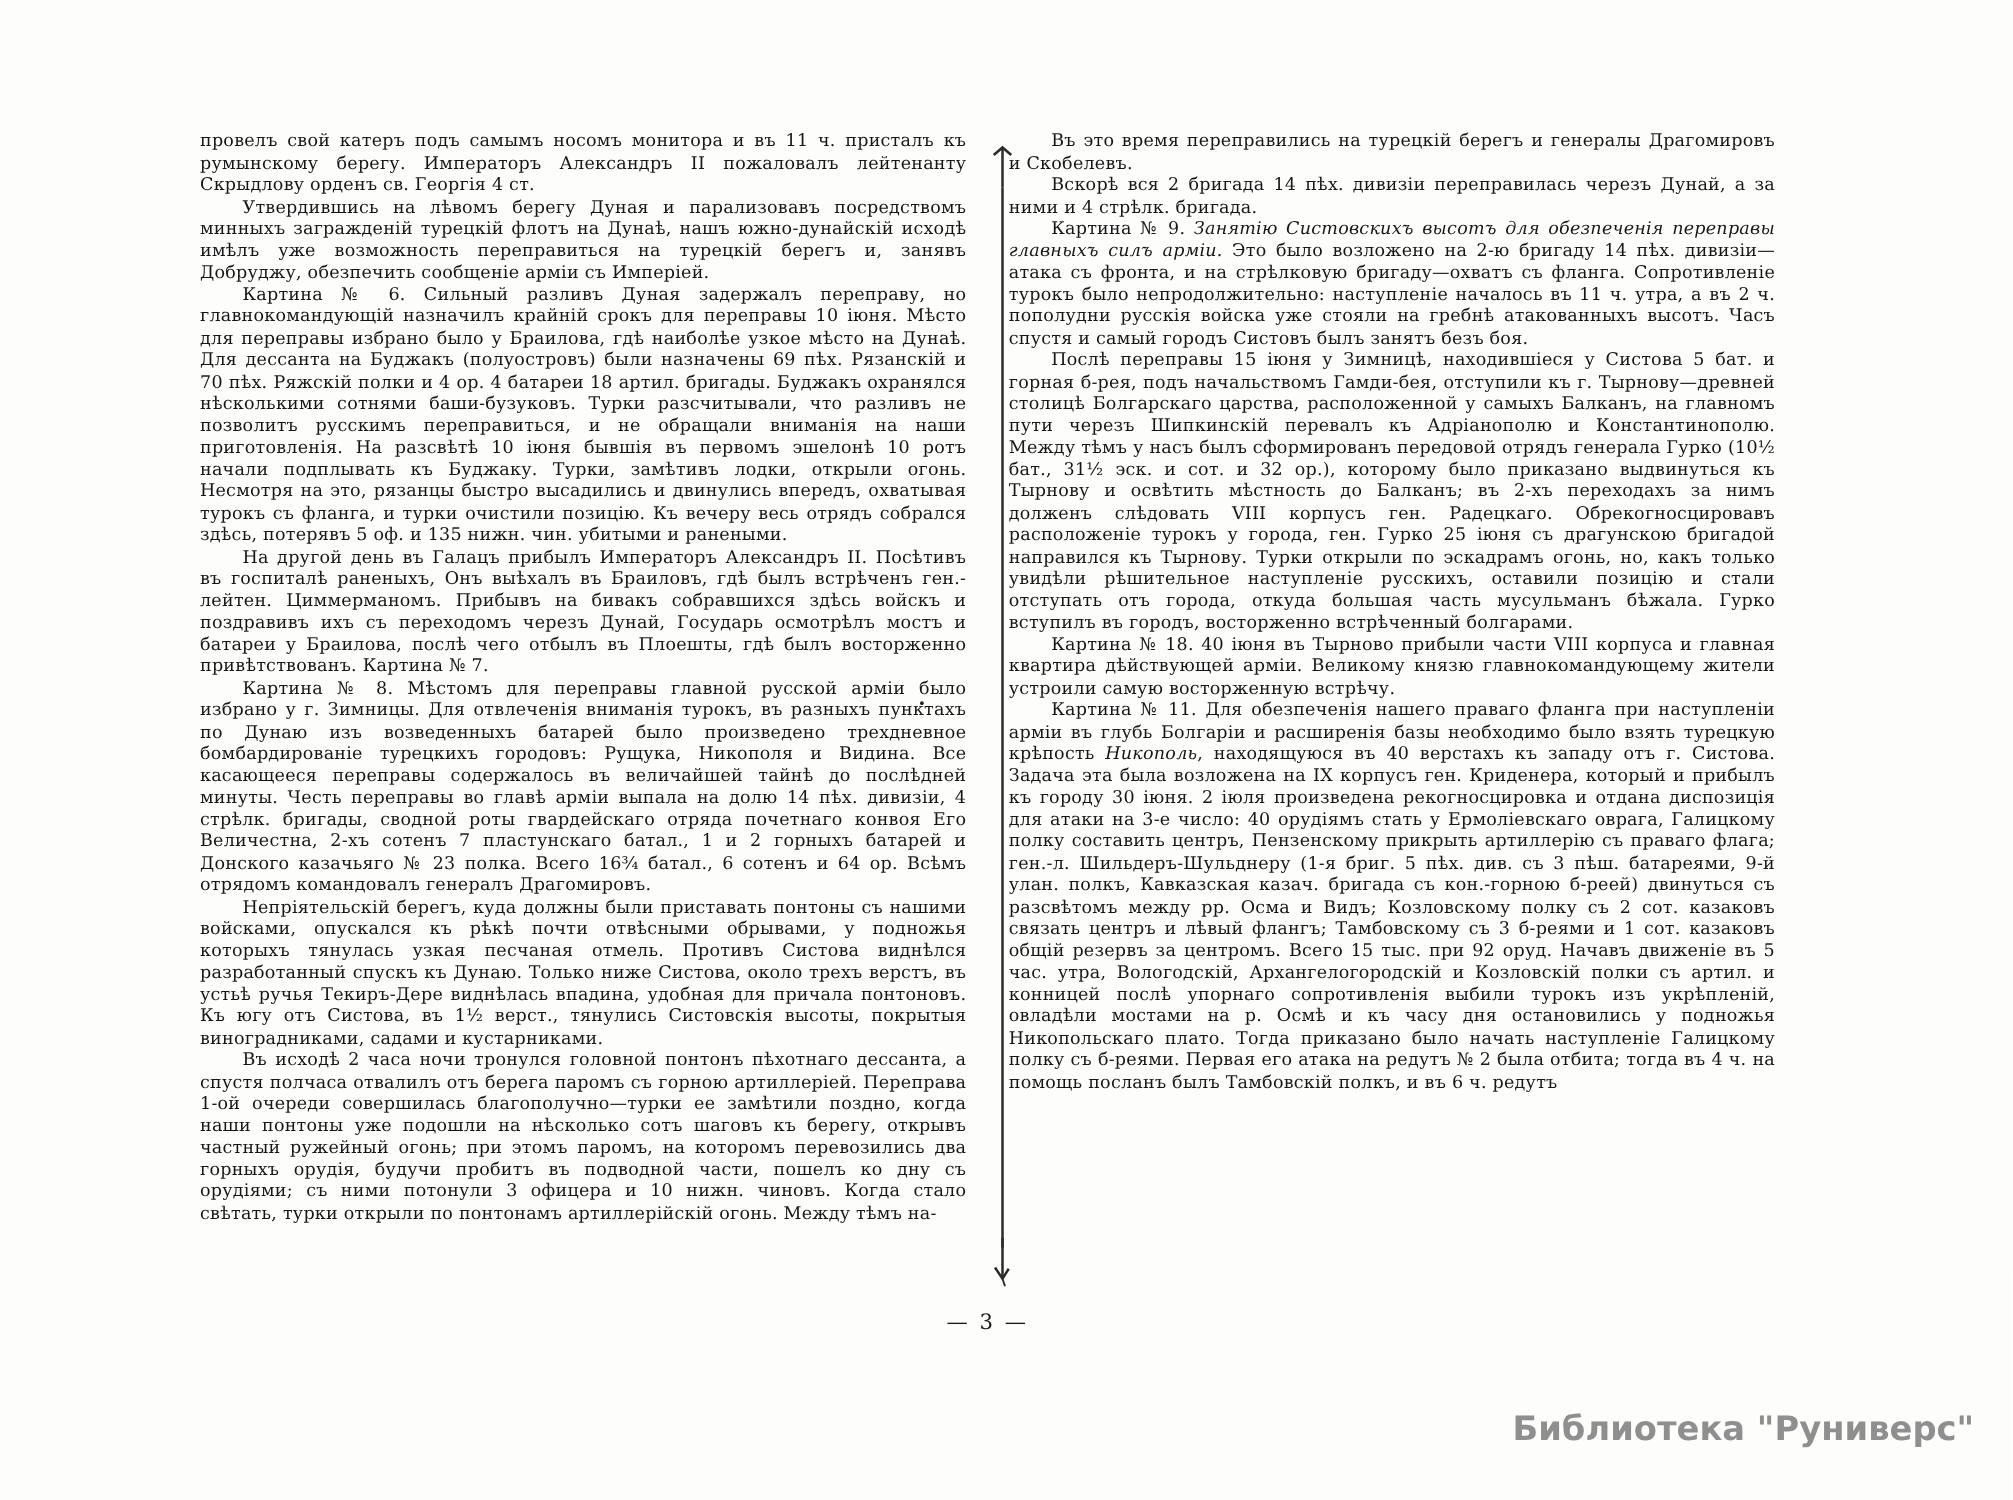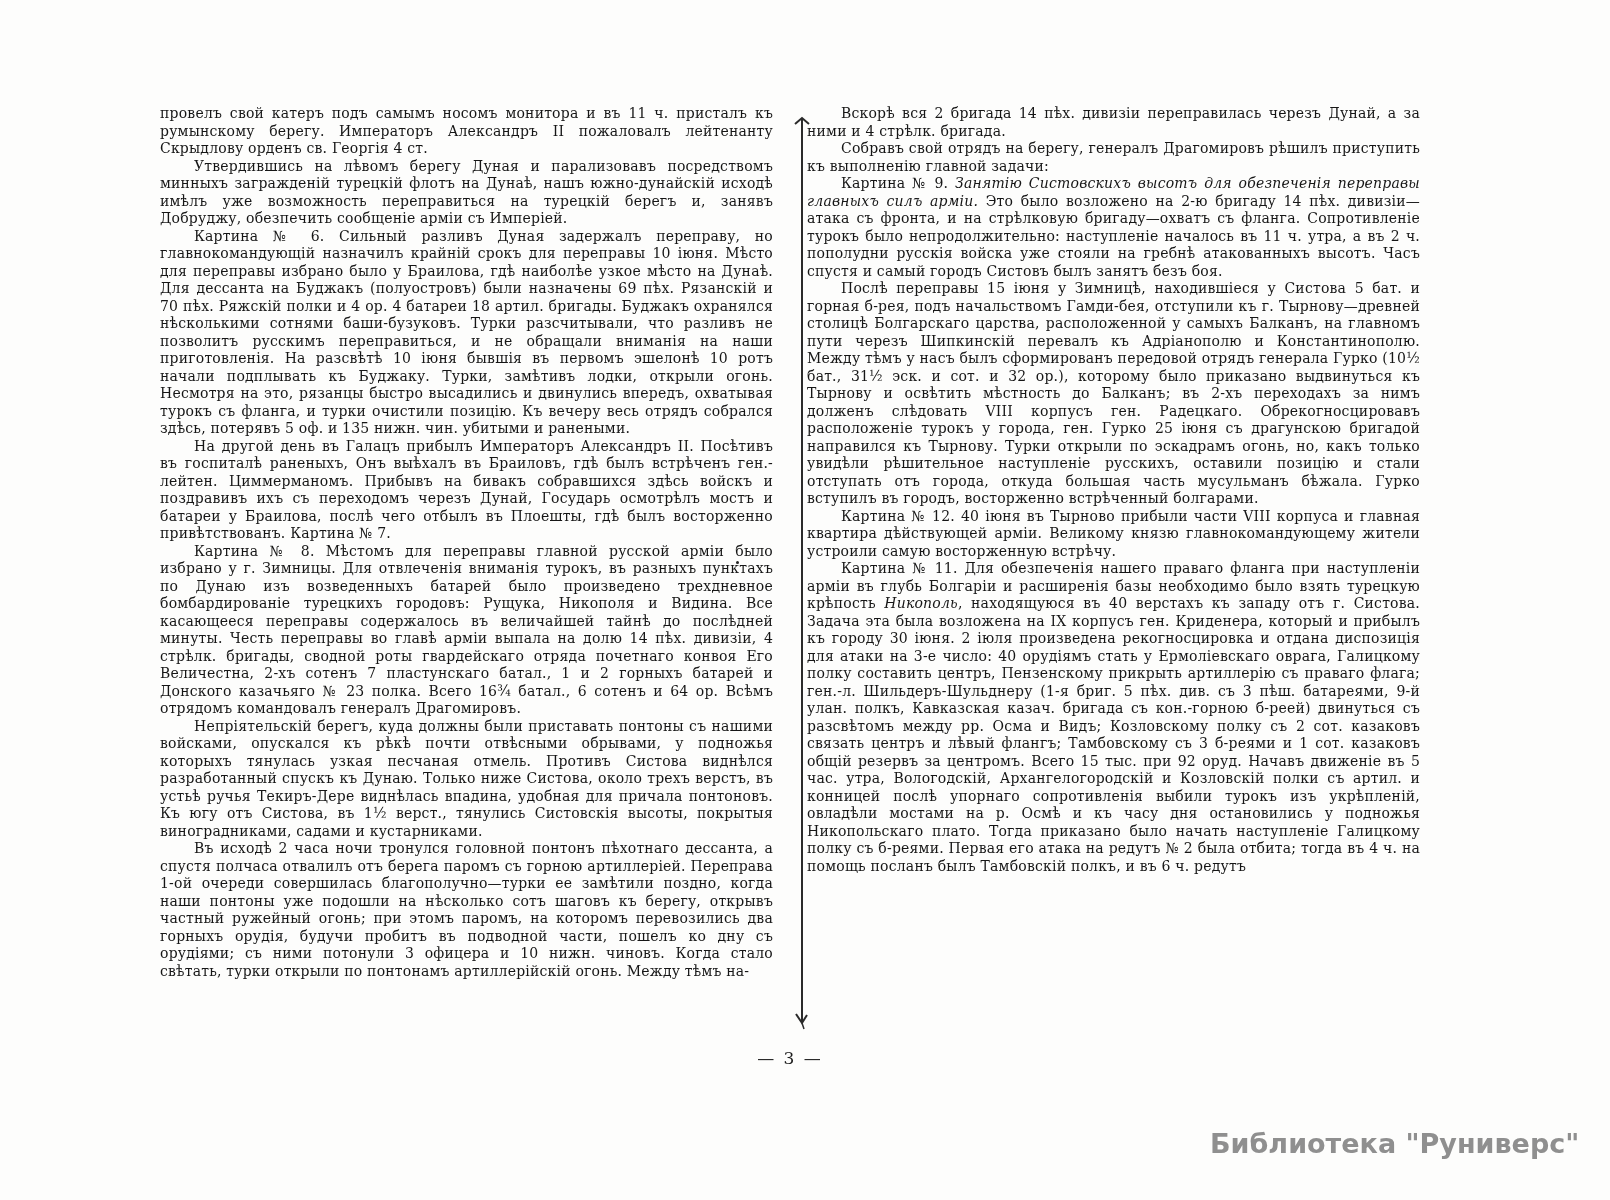--- a/index.html
+++ b/index.html
@@ -87,25 +87,25 @@
   <div class="col" id="col-left">
       <p class="para"><span>провелъ свой катеръ подъ самымъ носомъ монитора и въ 11 ч. присталъ къ румынскому берегу. Императоръ Александръ II пожаловалъ лейтенанту Скрыдлову орденъ св. Георгія 4 ст.</span></p>
       <p class="para indent"><span>Утвердившись на лѣвомъ берегу Дуная и парализовавъ посредствомъ минныхъ загражденій турецкій флотъ на Дунаѣ, нашъ южно-дунайскій исходѣ имѣлъ уже возможность переправиться на турецкій берегъ и, занявъ Добруджу, обезпечить сообщеніе арміи съ Имперіей.</span></p>
       <p class="para indent"><span class="seg-bold">Картина № 6. </span><span>Сильный разливъ Дуная задержалъ переправу, но главнокомандующій назначилъ крайній срокъ для переправы 10 іюня. Мѣсто для переправы избрано было у Браилова, гдѣ наиболѣе узкое мѣсто на Дунаѣ. Для дессанта на Буджакъ (полуостровъ) были назначены 69 пѣх. Рязанскій и 70 пѣх. Ряжскій полки и 4 ор. 4 батареи 18 артил. бригады. Буджакъ охранялся нѣсколькими сотнями баши-бузуковъ. Турки разсчитывали, что разливъ не позволитъ русскимъ переправиться, и не обращали вниманія на наши приготовленія. На разсвѣтѣ 10 іюня бывшія въ первомъ эшелонѣ 10 ротъ начали подплывать къ Буджаку. Турки, замѣтивъ лодки, открыли огонь. Несмотря на это, рязанцы быстро высадились и двинулись впередъ, охватывая турокъ съ фланга, и турки очистили позицію. Къ вечеру весь отрядъ собрался здѣсь, потерявъ 5 оф. и 135 нижн. чин. убитыми и ранеными.</span></p>
       <p class="para indent"><span>На другой день въ Галацъ прибылъ Императоръ Александръ II. Посѣтивъ въ госпиталѣ раненыхъ, Онъ выѣхалъ въ Браиловъ, гдѣ былъ встрѣченъ ген.-лейтен. Циммерманомъ. Прибывъ на бивакъ собравшихся здѣсь войскъ и поздравивъ ихъ съ переходомъ черезъ Дунай, Государь осмотрѣлъ мостъ и батареи у Браилова, послѣ чего отбылъ въ Плоешты, гдѣ былъ восторженно привѣтствованъ. </span><span class="seg-bold">Картина № 7.</span></p>
       <p class="para indent"><span class="seg-bold">Картина № 8. </span><span>Мѣстомъ для переправы главной русской арміи было избрано у г. Зимницы. Для отвлеченія вниманія турокъ, въ разныхъ пунктахъ по Дунаю изъ возведенныхъ батарей было произведено трехдневное бомбардированіе турецкихъ городовъ: Рущука, Никополя и Видина. Все касающееся переправы содержалось въ величайшей тайнѣ до послѣдней минуты. Честь переправы во главѣ арміи выпала на долю 14 пѣх. дивизіи, 4 стрѣлк. бригады, сводной роты гвардейскаго отряда почетнаго конвоя Его Величестна, 2-хъ сотенъ 7 пластунскаго батал., 1 и 2 горныхъ батарей и Донского казачьяго № 23 полка. Всего 16¾ батал., 6 сотенъ и 64 ор. Всѣмъ отрядомъ командовалъ генералъ Драгомировъ.</span></p>
       <p class="para indent"><span>Непріятельскій берегъ, куда должны были приставать понтоны съ нашими войсками, опускался къ рѣкѣ почти отвѣсными обрывами, у подножья которыхъ тянулась узкая песчаная отмель. Противъ Систова виднѣлся разработанный спускъ къ Дунаю. Только ниже Систова, около трехъ верстъ, въ устьѣ ручья Текиръ-Дере виднѣлась впадина, удобная для причала понтоновъ. Къ югу отъ Систова, въ 1½ верст., тянулись Систовскія высоты, покрытыя виноградниками, садами и кустарниками.</span></p>
       <p class="para indent"><span>Въ исходѣ 2 часа ночи тронулся головной понтонъ пѣхотнаго дессанта, а спустя полчаса отвалилъ отъ берега паромъ съ горною артиллеріей. Переправа 1-ой очереди совершилась благополучно—турки ее замѣтили поздно, когда наши понтоны уже подошли на нѣсколько сотъ шаговъ къ берегу, открывъ частный ружейный огонь; при этомъ паромъ, на которомъ перевозились два горныхъ орудія, будучи пробитъ въ подводной части, пошелъ ко дну съ орудіями; съ ними потонули 3 офицера и 10 нижн. чиновъ. Когда стало свѣтать, турки открыли по понтонамъ артиллерійскій огонь. Между тѣмъ на-</span></p>
     </div>
   <div class="col" id="col-right">
+      <p class="para indent"><span>Въ это время переправились на турецкій берегъ и генералы Драгомировъ и Скобелевъ.</span></p>
       <p class="para indent"><span>Вскорѣ вся 2 бригада 14 пѣх. дивизіи переправилась черезъ Дунай, а за ними и 4 стрѣлк. бригада.</span></p>
-      <p class="para indent"><span>Собравъ свой отрядъ на берегу, генералъ Драгомировъ рѣшилъ приступить къ выполненію главной задачи:</span></p>
       <p class="para indent"><span class="seg-bold">Картина № 9. </span><span class="seg-italic">Занятію Систовскихъ высотъ для обезпеченія переправы главныхъ силъ арміи. </span><span>Это было возложено на 2-ю бригаду 14 пѣх. дивизіи—атака съ фронта, и на стрѣлковую бригаду—охватъ съ фланга. Сопротивленіе турокъ было непродолжительно: наступленіе началось въ 11 ч. утра, а въ 2 ч. пополудни русскія войска уже стояли на гребнѣ атакованныхъ высотъ. Часъ спустя и самый городъ Систовъ былъ занятъ безъ боя.</span></p>
       <p class="para indent"><span>Послѣ переправы 15 іюня у Зимницѣ, находившіеся у Систова 5 бат. и горная б-рея, подъ начальствомъ Гамди-бея, отступили къ г. Тырнову—древней столицѣ Болгарскаго царства, расположенной у самыхъ Балканъ, на главномъ пути черезъ Шипкинскій перевалъ къ Адріанополю и Константинополю. Между тѣмъ у насъ былъ сформированъ передовой отрядъ генерала Гурко (10½ бат., 31½ эск. и сот. и 32 ор.), которому было приказано выдвинуться къ Тырнову и освѣтить мѣстность до Балканъ; въ 2-хъ переходахъ за нимъ долженъ слѣдовать VIII корпусъ ген. Радецкаго. Обрекогносцировавъ расположеніе турокъ у города, ген. Гурко 25 іюня съ драгунскою бригадой направился къ Тырнову. Турки открыли по эскадрамъ огонь, но, какъ только увидѣли рѣшительное наступленіе русскихъ, оставили позицію и стали отступать отъ города, откуда большая часть мусульманъ бѣжала. Гурко вступилъ въ городъ, восторженно встрѣченный болгарами.</span></p>
-      <p class="para indent"><span class="seg-bold">Картина № 12. </span><span>40 іюня въ Тырново прибыли части VIII корпуса и главная квартира дѣйствующей арміи. Великому князю главнокомандующему жители устроили самую восторженную встрѣчу.</span></p>
+      <p class="para indent"><span class="seg-bold">Картина № 18. </span><span>40 іюня въ Тырново прибыли части VIII корпуса и главная квартира дѣйствующей арміи. Великому князю главнокомандующему жители устроили самую восторженную встрѣчу.</span></p>
       <p class="para indent"><span class="seg-bold">Картина № 11. </span><span>Для обезпеченія нашего праваго фланга при наступленіи арміи въ глубь Болгаріи и расширенія базы необходимо было взять турецкую крѣпость </span><span class="seg-italic">Никополь</span><span>, находящуюся въ 40 верстахъ къ западу отъ г. Систова. Задача эта была возложена на IX корпусъ ген. Криденера, который и прибылъ къ городу 30 іюня. 2 іюля произведена рекогносцировка и отдана диспозиція для атаки на 3-е число: 40 орудіямъ стать у Ермоліевскаго оврага, Галицкому полку составить центръ, Пензенскому прикрыть артиллерію съ праваго флага; ген.-л. Шильдеръ-Шульднеру (1-я бриг. 5 пѣх. див. съ 3 пѣш. батареями, 9-й улан. полкъ, Кавказская казач. бригада съ кон.-горною б-реей) двинуться съ разсвѣтомъ между рр. Осма и Видъ; Козловскому полку съ 2 сот. казаковъ связать центръ и лѣвый флангъ; Тамбовскому съ 3 б-реями и 1 сот. казаковъ общій резервъ за центромъ. Всего 15 тыс. при 92 оруд. Начавъ движеніе въ 5 час. утра, Вологодскій, Архангелогородскій и Козловскій полки съ артил. и конницей послѣ упорнаго сопротивленія выбили турокъ изъ укрѣпленій, овладѣли мостами на р. Осмѣ и къ часу дня остановились у подножья Никопольскаго плато. Тогда приказано было начать наступленіе Галицкому полку съ б-реями. Первая его атака на редутъ № 2 была отбита; тогда въ 4 ч. на помощь посланъ былъ Тамбовскій полкъ, и въ 6 ч. редутъ</span></p>
     </div>
 
   <div class="divider-line"></div>
 
   <svg class="margin-mark" id="mark-top" width="24" height="38" viewBox="0 0 24 38">
     <path d="M12 4 L12 36" stroke="#2b2b2b" stroke-width="2" fill="none"></path>
     <path d="M5 10 L12 4 L19 10" stroke="#2b2b2b" stroke-width="2" fill="none"></path>
   </svg>
 

